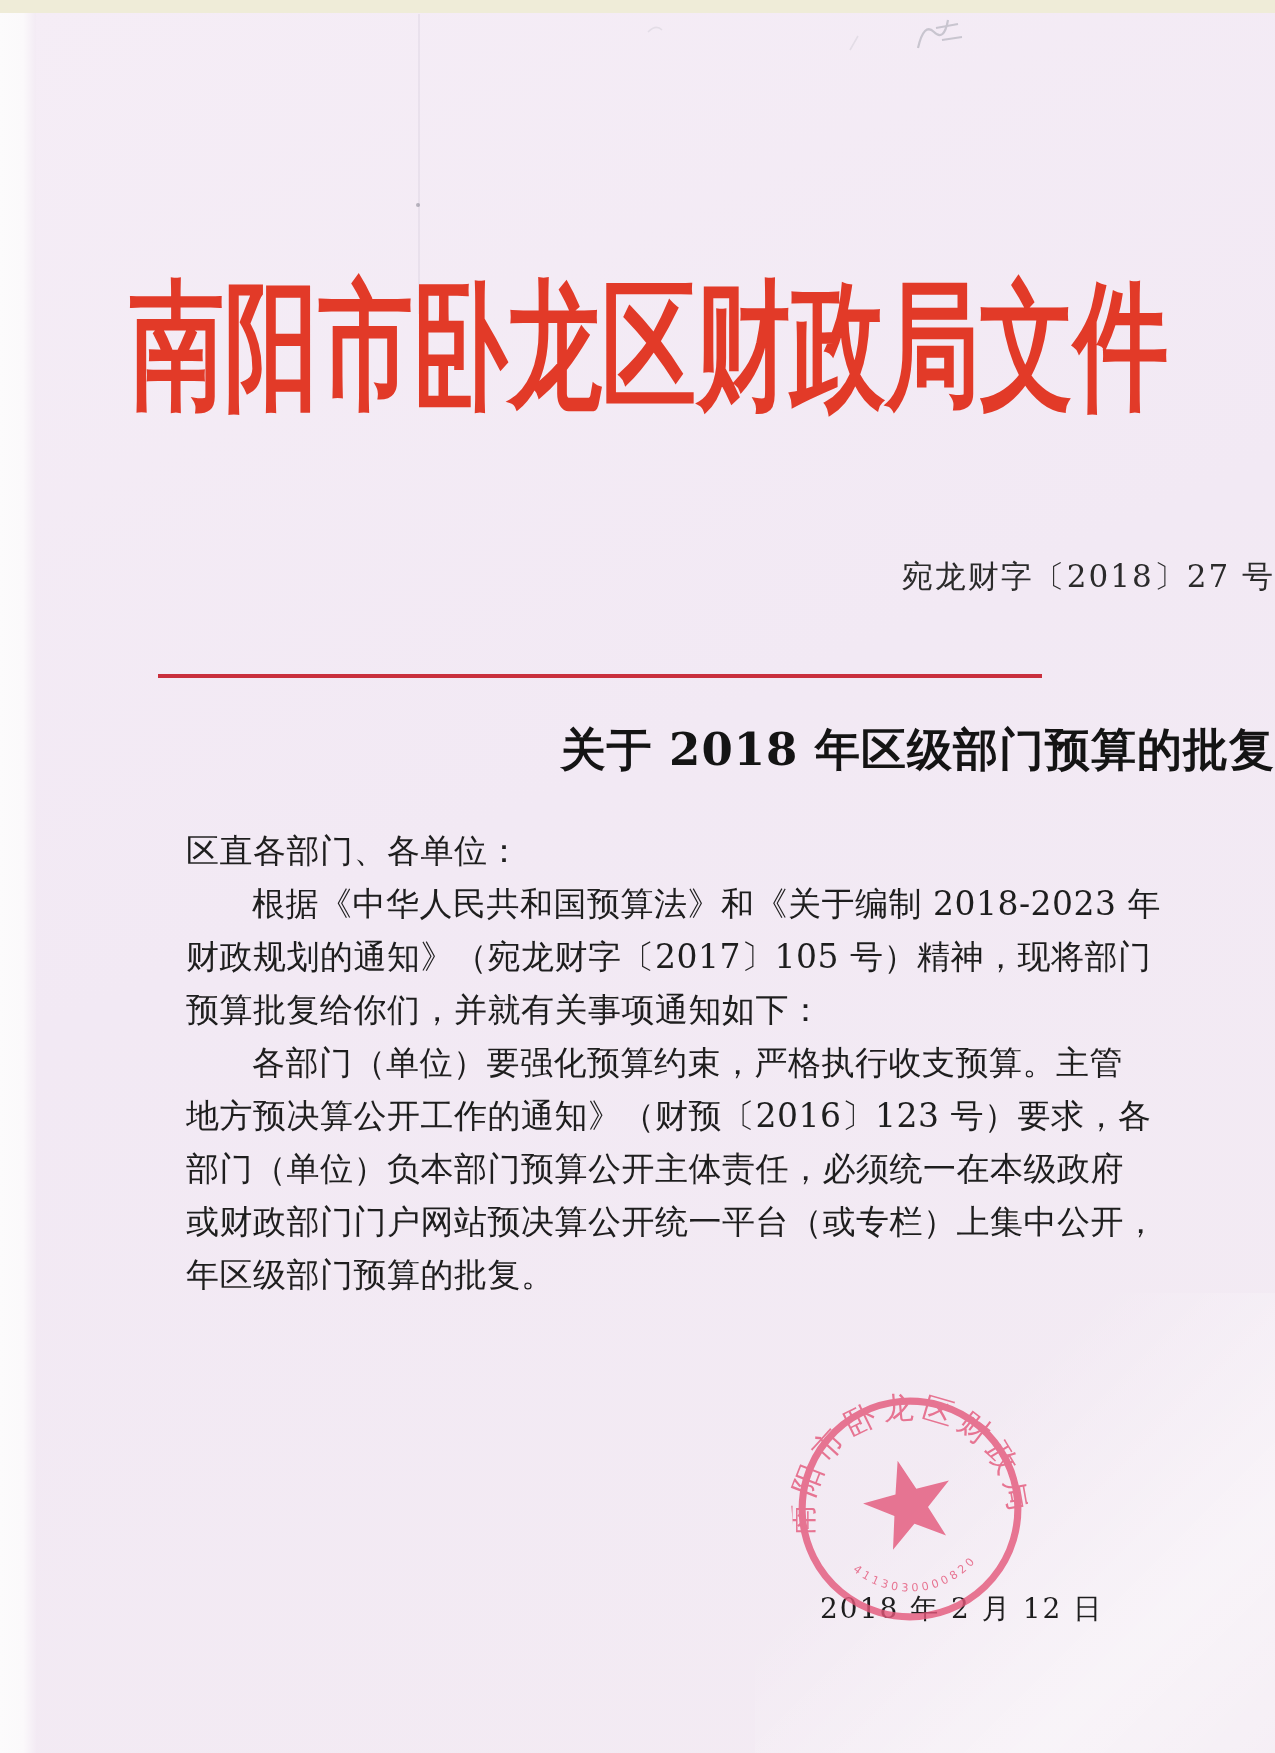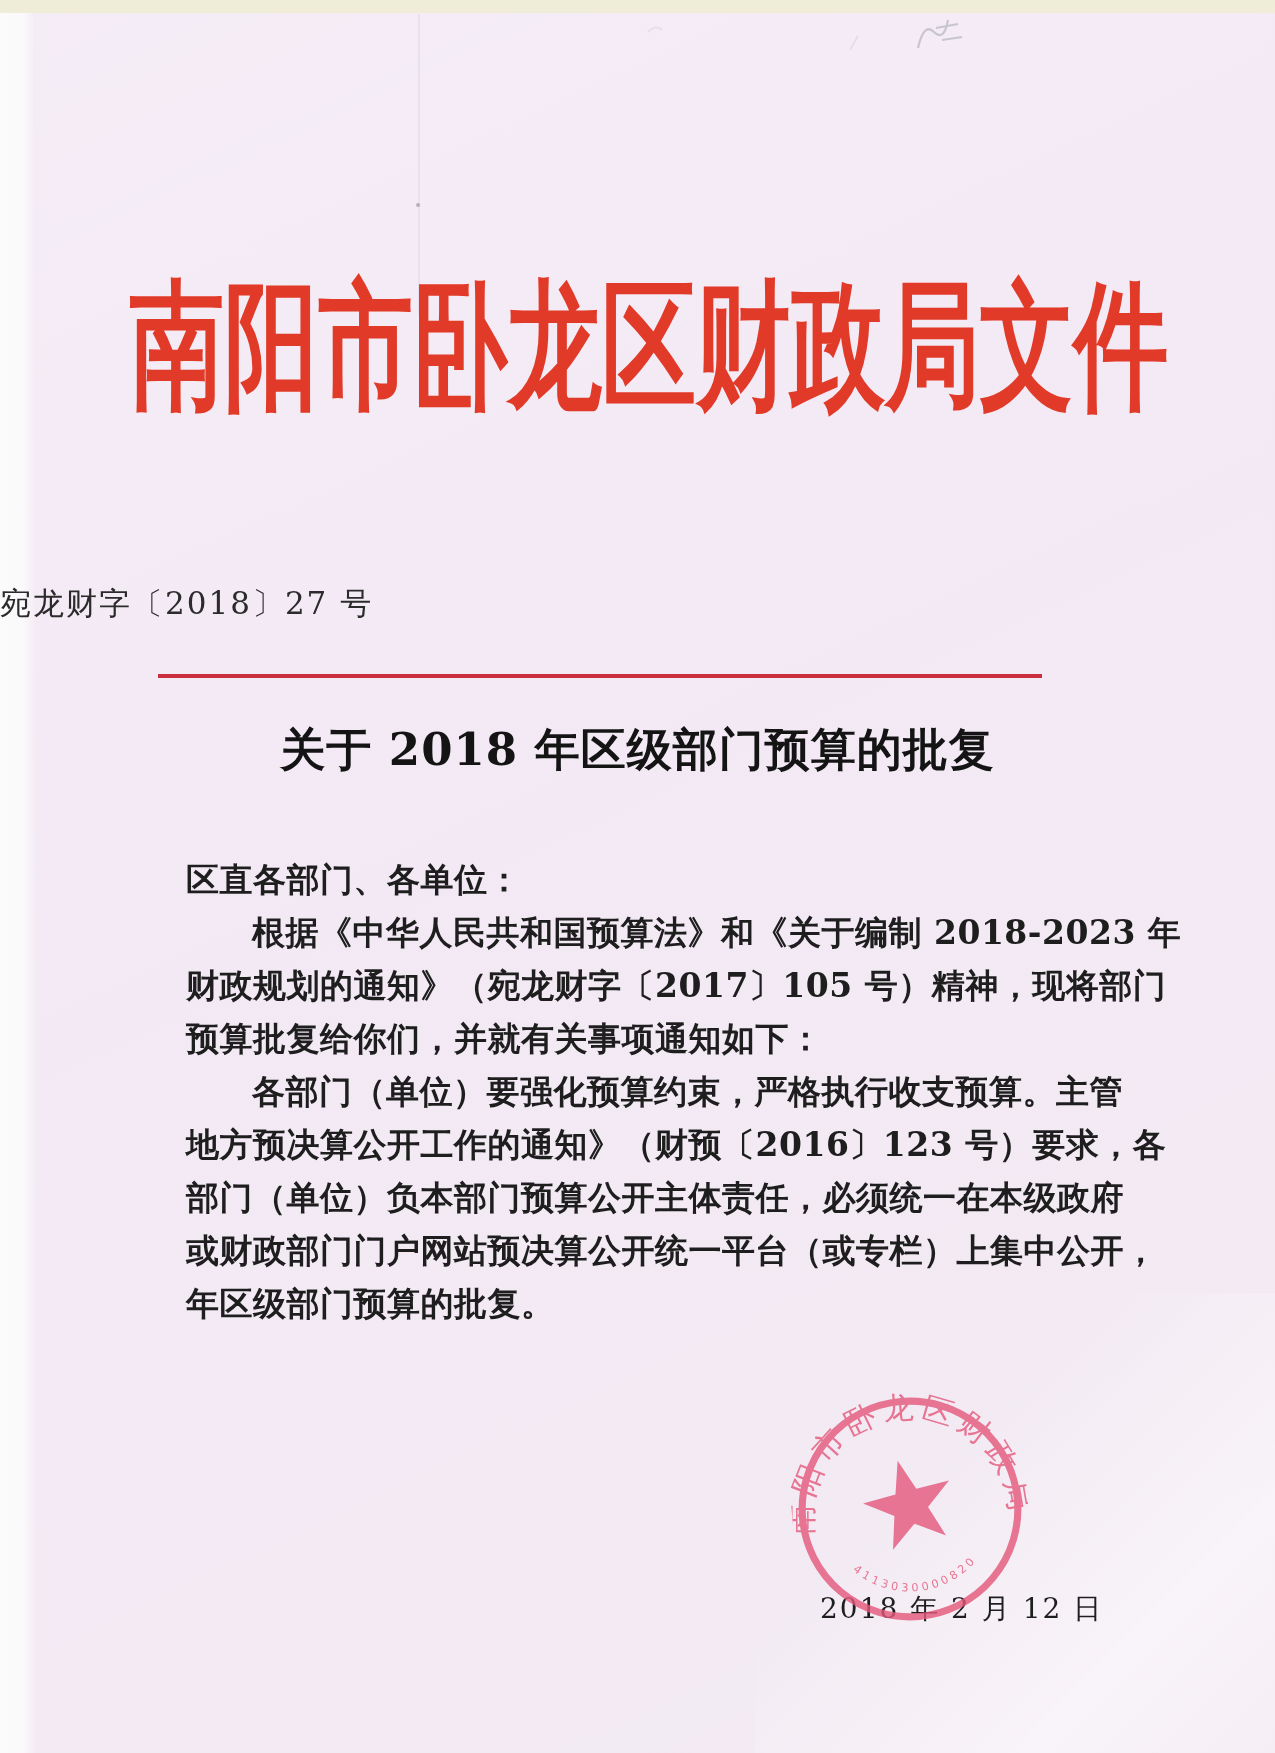--- a/index.html
+++ b/index.html
@@ -19,31 +19,31 @@
   .sheen{position:absolute;right:0;bottom:0;width:520px;height:460px;
     background:linear-gradient(135deg,rgba(255,255,255,0) 35%,rgba(255,255,255,.45) 75%,rgba(255,255,255,.2) 100%);
     pointer-events:none;}
   .header-title{
     position:absolute;top:262px;left:0;width:100%;
     text-align:center;font-weight:700;font-size:118px;line-height:1.2;
     color:#e23a28;white-space:nowrap;
   }
   .header-title .stretch{display:inline-block;transform:scale(.8,1.18);transform-origin:50% 0;}
   .doc-number{
-    position:absolute;top:583px;left:0;width:100%;
-    text-align:left;font-size:31px;letter-spacing:2px;color:#2b2b2b;
+    position:absolute;top:556px;left:0;width:100%;
+    text-align:right;font-size:31px;letter-spacing:2px;color:#2b2b2b;
   }
   .red-line{position:absolute;top:674px;left:158px;width:884px;height:4px;background:#c92f3d;}
   .subject{
     position:absolute;top:720px;left:0;width:100%;
-    text-align:center;font-size:45px;font-weight:700;letter-spacing:1px;color:#141414;
+    text-align:right;font-size:45px;font-weight:700;letter-spacing:1px;color:#141414;
   }
   .body-text{
-    position:absolute;top:853px;left:186px;width:910px;
-    font-size:33px;line-height:53px;letter-spacing:.5px;color:#1e1e1e;font-weight:bold;
+    position:absolute;top:824px;left:186px;width:910px;
+    font-size:33px;line-height:53px;letter-spacing:.5px;color:#1e1e1e;
   }
   .line{white-space:nowrap;}
   .ind2{padding-left:66px;}
   .ind4{padding-left:114px;}
   .date-line{
     position:absolute;top:1590px;left:812px;
     font-size:28px;letter-spacing:2px;color:#1e1e1e;z-index:2;white-space:nowrap;margin-left:8px;
   }
   .seal{position:absolute;top:1392px;left:792px;width:236px;height:234px;z-index:3;opacity:.8;
     transform:rotate(-5deg);}

